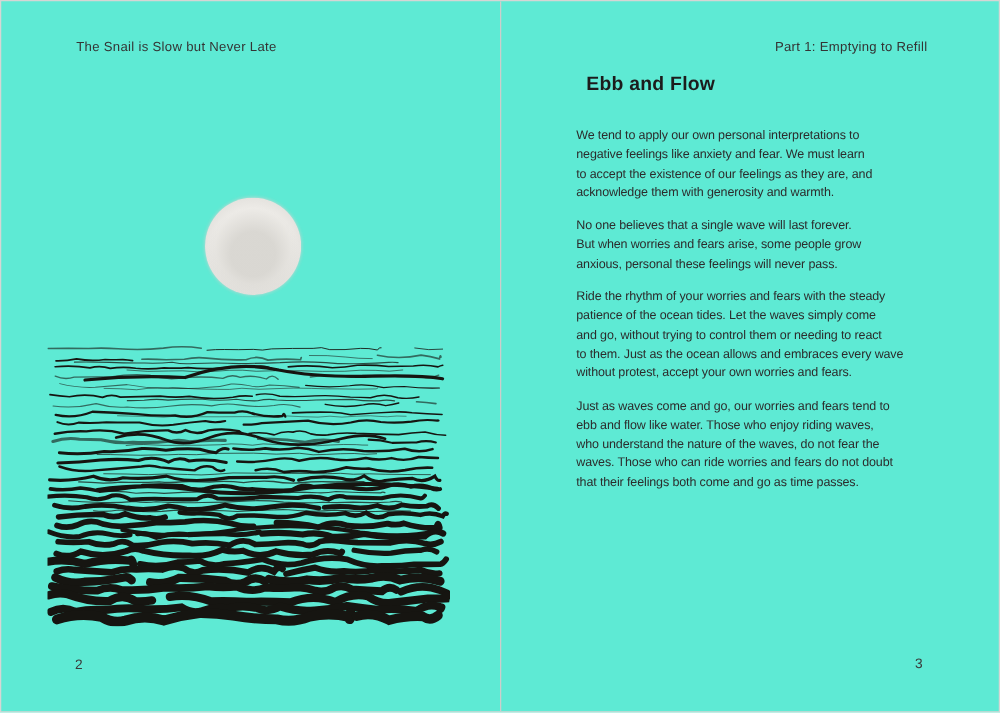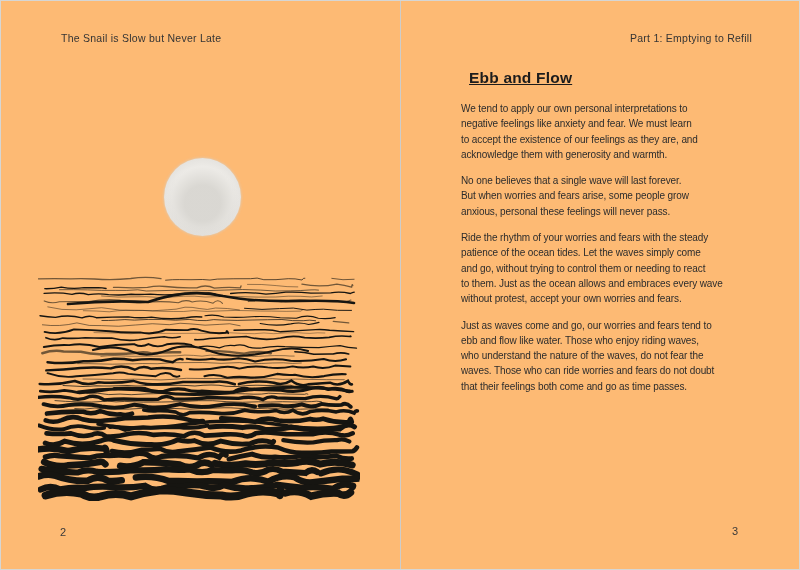--- a/index.html
+++ b/index.html
@@ -1,50 +1,49 @@
 <!DOCTYPE html>
 <html><head>
 <meta charset="utf-8">
 <style>
   html,body{margin:0;padding:0;background:#fff;}
   .spread{
     position:relative;
     width:798px;height:568px;
     border:1px solid #d6d6d4;
-    background:#fdba74;
+    background:#5eead4;
     font-family:"Liberation Sans",sans-serif;
     overflow:hidden;
   }
   .gutter{
     position:absolute;left:399px;top:0;width:1px;height:100%;
     background:#cdcdcb;
   }
   .running-head{
     position:absolute;top:31px;
     font-size:10.5px;color:#343434;letter-spacing:.25px;
     white-space:nowrap;
   }
   .rh-left{left:60px;}
-  .rh-right{right:47px;}
+  .rh-right{right:57px;}
   .moon{
     position:absolute;left:163px;top:157px;width:77px;height:78px;
     border-radius:50%;
     background:
       radial-gradient(circle at 50% 58%, rgba(198,196,190,.50) 0 30%, rgba(198,196,190,0) 62%),
       radial-gradient(circle, #edebe7 0 55%, #e1dfdb 78%, #d7d5d1 94%, #d3d1cd 100%);
     box-shadow:0 0 3px rgba(213,211,207,.9);
   }
   .waves{
     position:absolute;left:37px;top:273px;width:322px;height:227px;
   }
   .chapter-title{
-    position:absolute;left:468px;top:68px;margin:0;
+    position:absolute;left:468px;top:58px;margin:0;
     font-size:15.5px;font-weight:700;color:#1c1c1c;letter-spacing:.2px;
     white-space:nowrap;
-    text-decoration:underline;
   }
   .body-text{
     position:absolute;left:460px;top:100px;width:300px;
     font-size:10px;line-height:15.3px;color:#2c2c2c;letter-spacing:-.1px;
   }
   .body-text p{white-space:pre;margin:0 0 11px 0;}
   .page-num{
     position:absolute;font-size:11px;color:#3a3a3a;
   }
   .pn-left{left:59px;top:525px;}

